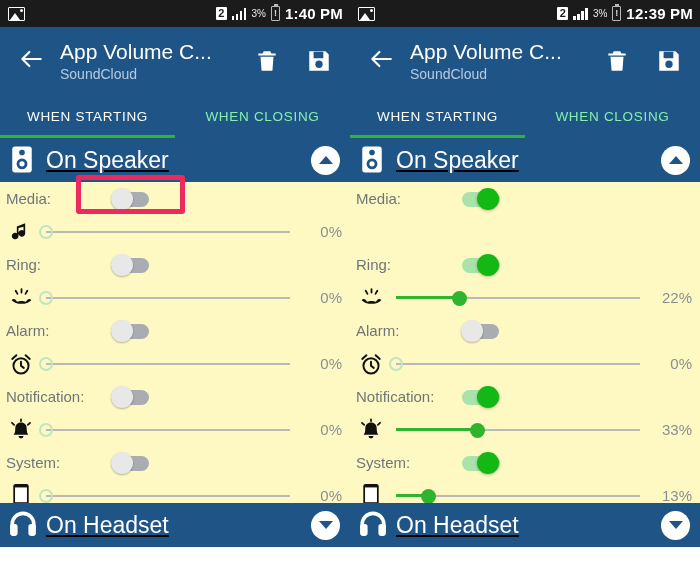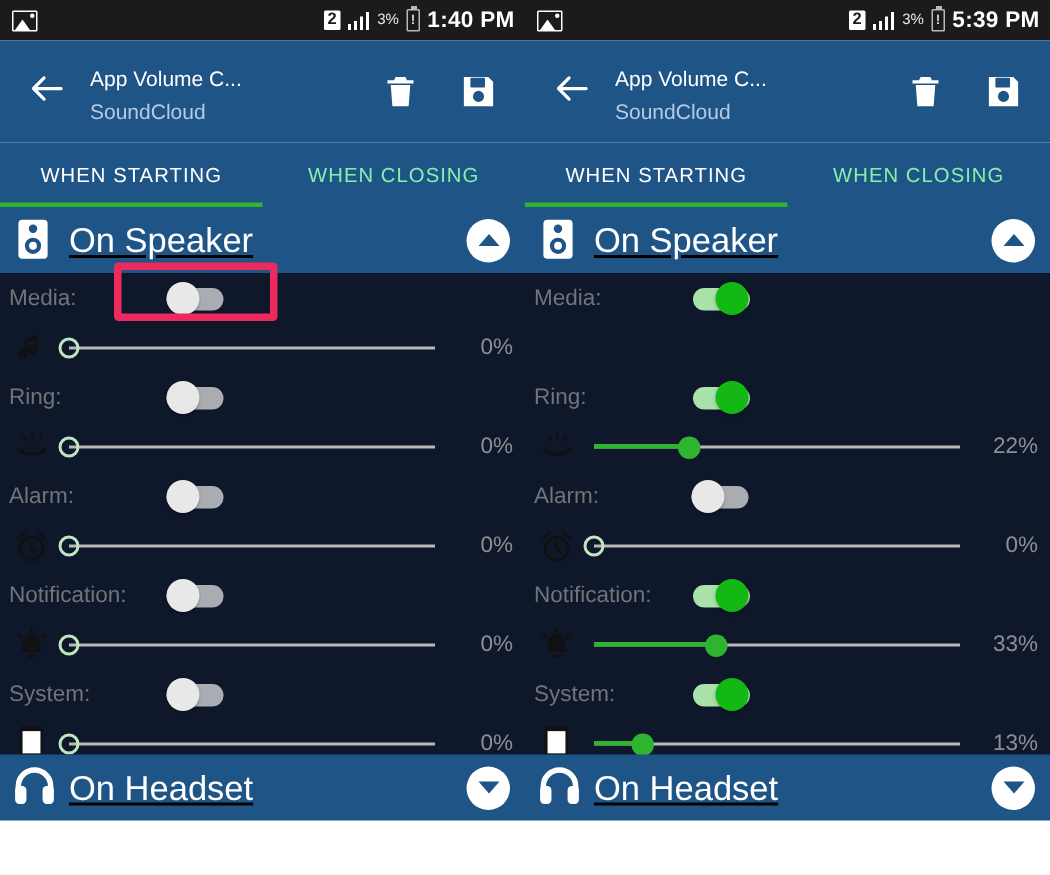--- a/index.html
+++ b/index.html
@@ -52,21 +52,21 @@
   .clock { font-size:15px; font-weight:bold; color:#ffffff; letter-spacing:0.2px; }
 
   
   .appbar {
     height:68px; background:#1f5486; display:flex; align-items:center;
     padding:0 12px 0 14px;
   }
   .back-arrow { width:34px; flex:none; cursor:pointer; }
   .titles { flex:1; padding-left:12px; min-width:0; }
   .title {
-    color:#ffffff; font-size:14px; line-height:24px; white-space:nowrap; overflow:hidden;
+    color:#ffffff; font-size:21px; line-height:24px; white-space:nowrap; overflow:hidden;
   }
   .subtitle { color:#b6cbe0; font-size:14px; line-height:18px; margin-top:1px; }
   .bar-actions { display:flex; align-items:center; gap:26px; padding-right:6px; }
   .act { width:26px; height:26px; cursor:pointer; }
 
   
   .tabs {
     height:43px; background:#1f5486; display:flex; position:relative;
   }
   .tab {
@@ -92,21 +92,21 @@
     width:29px; height:29px; border-radius:50%; background:#ffffff;
     display:flex; align-items:center; justify-content:center; flex:none; cursor:pointer;
   }
   .chev {
     width:0; height:0; border-left:7px solid transparent; border-right:7px solid transparent;
   }
   .chev.up { border-bottom:8px solid #1f5486; }
   .chev.down { border-top:8px solid #1f5486; }
 
   
-  .rows { background:#0f172a; }
+  .rows { background:#fef9c3; }
   .row { height:66px; position:relative; }
   .row-top { height:33px; display:flex; align-items:center; padding-left:6px; }
   .row-label { font-size:15px; color:#70757a; width:105px; }
   .row-bot { height:33px; display:flex; align-items:center; padding-left:6px; }
 
   
   .toggle { position:relative; width:52px; height:22px; flex:none; cursor:pointer; }
   .tg-track {
     position:absolute; left:0; top:4px; width:38px; height:15px; border-radius:8px;
   }
@@ -358,21 +358,21 @@
           <span class="signal">
             <i></i>
             <i></i>
             <i></i>
             <i></i>
           </span>
           <span class="batt-pct">3%</span>
           <span class="batt">
             <span class="batt-excl">!</span>
           </span>
-          <span class="clock">5:39 PM</span>
+          <span class="clock">12:39 PM</span>
         </div>
       </div>
       <div class="appbar">
         <span class="back-arrow"><svg viewBox="0 0 24 24" width="34" height="26">
             <path d="M21 12H4M10.5 5.5 4 12l6.5 6.5" fill="none" stroke="#fff" stroke-width="2" stroke-linecap="round" stroke-linejoin="round"></path>
           </svg></span>
         <div class="titles">
           <div class="title">App Volume C...</div>
           <div class="subtitle">SoundCloud</div>
         </div>

